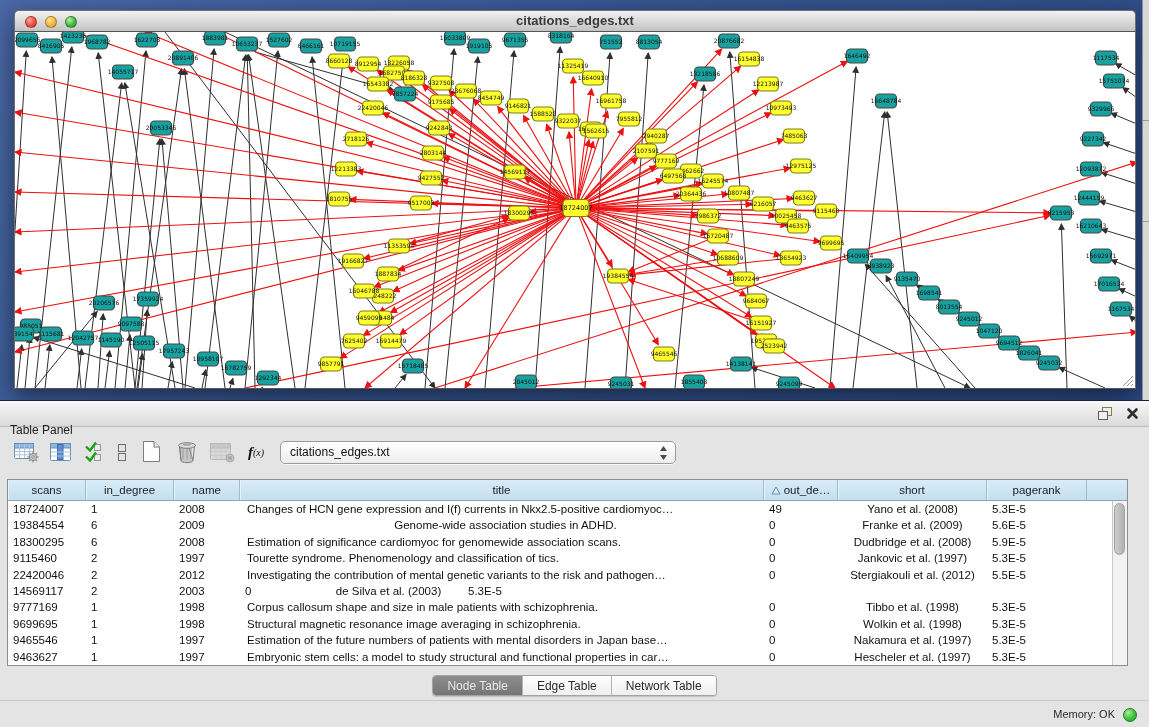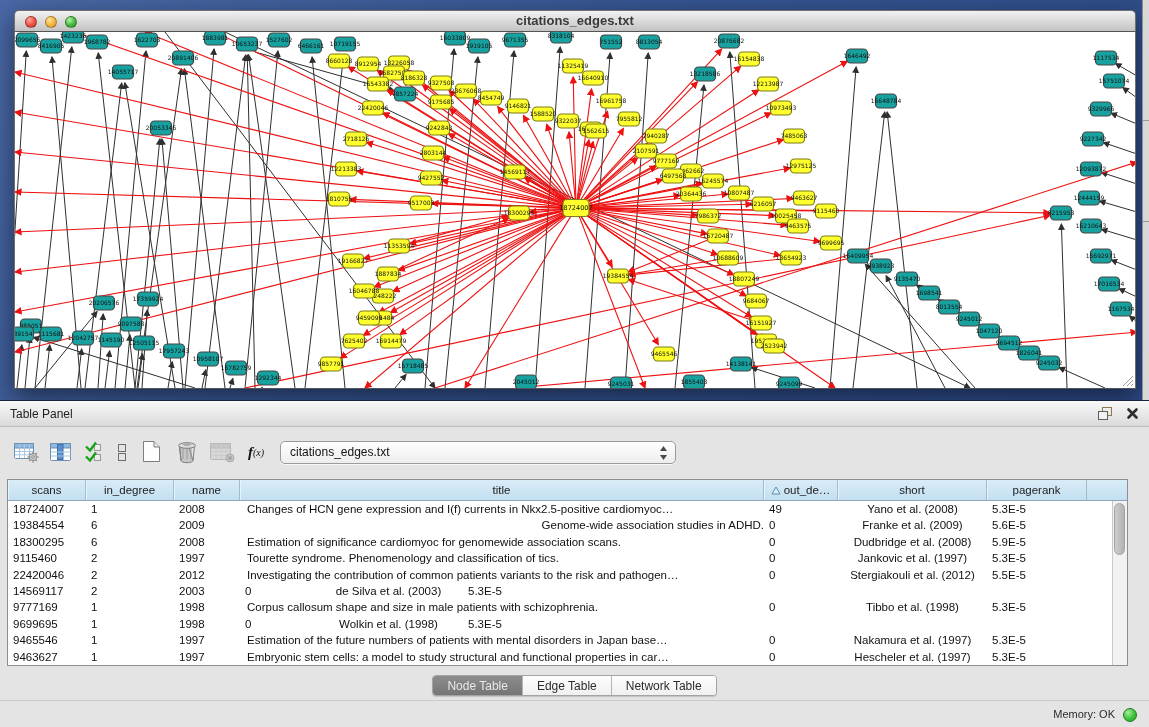--- a/index.html
+++ b/index.html
@@ -27,21 +27,21 @@
   .win-title{text-align:center;font-size:13px;font-weight:bold;color:#3a3a3a;line-height:20px;}
   .canvas{position:absolute;top:22px;left:0;right:0;bottom:0;background:#fff;overflow:hidden;
           border-left:1px solid #6f6f6f;border-right:1px solid #6f6f6f;border-bottom:1px solid #50555e;}
   .grip{position:absolute;right:1px;bottom:1px;}
 
   
   .table-panel{position:absolute;top:400px;left:0;width:1149px;height:327px;background:#e4e4e4;
                border-top:1px solid #16233f;}
   .panel-header{position:relative;height:26px;background:linear-gradient(#f8f8f8,#dadada);
                 border-bottom:1px solid #bdbdbd;}
-  .panel-title{position:absolute;left:10px;top:0;font-size:12px;color:#222;line-height:26px;}
+  .panel-title{position:absolute;left:10px;top:16px;font-size:12px;color:#222;line-height:26px;}
   .ph-icons{position:absolute;right:10px;top:5px;display:flex;gap:12px;align-items:center;}
 
   .panel-body{position:absolute;left:7px;top:32px;width:1135px;height:240px;}
   .toolbar{display:flex;align-items:center;height:38px;padding-left:6px;}
   .tb-icon{margin-right:9px;display:inline-flex;align-items:center;justify-content:center;cursor:default;}
   .fx{font-family:"Liberation Serif",serif;font-style:italic;font-size:15px;color:#111;margin:0 4px 0 2px;}
   .fx small{font-size:10px;}
   .combo{margin-left:12px;width:396px;height:23px;border:1px solid #9b9b9b;border-radius:5px;
          background:linear-gradient(#ffffff,#ededed);position:relative;
          font-size:12px;color:#111;line-height:21px;padding-left:9px;
@@ -662,21 +662,21 @@
               <div class="td" style="width: 66px; text-align: left; padding-left: 5px;">2008</div>
               <div class="td" style="width: 524px; text-align: left; padding-left: 7px;">Changes of HCN gene expression and I(f) currents in Nkx2.5-positive cardiomyoc…</div>
               <div class="td" style="width: 74px; text-align: left; padding-left: 5px;">49</div>
               <div class="td" style="width: 149px; text-align: center; padding-left: 0px;">Yano et al. (2008)</div>
               <div class="td" style="width: 100px; text-align: left; padding-left: 5px;">5.3E-5</div>
             </div>
             <div class="tr">
               <div class="td" style="width: 78px; text-align: left; padding-left: 5px;">19384554</div>
               <div class="td" style="width: 88px; text-align: left; padding-left: 5px;">6</div>
               <div class="td" style="width: 66px; text-align: left; padding-left: 5px;">2009</div>
-              <div class="td" style="width: 524px; text-align: right; padding-left: 7px;">Genome-wide association studies in ADHD.</div>
+              <div class="td" style="width: 524px; text-align: center; padding-left: 7px;">Genome-wide association studies in ADHD.</div>
               <div class="td" style="width: 74px; text-align: left; padding-left: 5px;">0</div>
               <div class="td" style="width: 149px; text-align: center; padding-left: 0px;">Franke et al. (2009)</div>
               <div class="td" style="width: 100px; text-align: left; padding-left: 5px;">5.6E-5</div>
             </div>
             <div class="tr">
               <div class="td" style="width: 78px; text-align: left; padding-left: 5px;">18300295</div>
               <div class="td" style="width: 88px; text-align: left; padding-left: 5px;">6</div>
               <div class="td" style="width: 66px; text-align: left; padding-left: 5px;">2008</div>
               <div class="td" style="width: 524px; text-align: left; padding-left: 7px;">Estimation of significance cardiomyoc for genomewide association scans.</div>
               <div class="td" style="width: 74px; text-align: left; padding-left: 5px;">0</div>
@@ -689,21 +689,21 @@
               <div class="td" style="width: 66px; text-align: left; padding-left: 5px;">1997</div>
               <div class="td" style="width: 524px; text-align: left; padding-left: 7px;">Tourette syndrome. Phenomenology and classification of tics.</div>
               <div class="td" style="width: 74px; text-align: left; padding-left: 5px;">0</div>
               <div class="td" style="width: 149px; text-align: center; padding-left: 0px;">Jankovic et al. (1997)</div>
               <div class="td" style="width: 100px; text-align: left; padding-left: 5px;">5.3E-5</div>
             </div>
             <div class="tr">
               <div class="td" style="width: 78px; text-align: left; padding-left: 5px;">22420046</div>
               <div class="td" style="width: 88px; text-align: left; padding-left: 5px;">2</div>
               <div class="td" style="width: 66px; text-align: left; padding-left: 5px;">2012</div>
-              <div class="td" style="width: 524px; text-align: left; padding-left: 7px;">Investigating the contribution of common patients variants to the risk and pathogen…</div>
+              <div class="td" style="width: 524px; text-align: left; padding-left: 7px;">Investigating the contribution of mental genetic variants to the risk and pathogen…</div>
               <div class="td" style="width: 74px; text-align: left; padding-left: 5px;">0</div>
               <div class="td" style="width: 149px; text-align: center; padding-left: 0px;">Stergiakouli et al. (2012)</div>
               <div class="td" style="width: 100px; text-align: left; padding-left: 5px;">5.5E-5</div>
             </div>
             <div class="tr">
               <div class="td" style="width: 78px; text-align: left; padding-left: 5px;">14569117</div>
               <div class="td" style="width: 88px; text-align: left; padding-left: 5px;">2</div>
               <div class="td" style="width: 66px; text-align: left; padding-left: 5px;">2003</div>
               <div class="td" style="width: 74px; text-align: left; padding-left: 5px;">0</div>
               <div class="td" style="width: 149px; text-align: center; padding-left: 0px;">de Silva et al. (2003)</div>
@@ -715,20 +715,21 @@
               <div class="td" style="width: 66px; text-align: left; padding-left: 5px;">1998</div>
               <div class="td" style="width: 524px; text-align: left; padding-left: 7px;">Corpus callosum shape and size in male patients with schizophrenia.</div>
               <div class="td" style="width: 74px; text-align: left; padding-left: 5px;">0</div>
               <div class="td" style="width: 149px; text-align: center; padding-left: 0px;">Tibbo et al. (1998)</div>
               <div class="td" style="width: 100px; text-align: left; padding-left: 5px;">5.3E-5</div>
             </div>
             <div class="tr">
               <div class="td" style="width: 78px; text-align: left; padding-left: 5px;">9699695</div>
               <div class="td" style="width: 88px; text-align: left; padding-left: 5px;">1</div>
               <div class="td" style="width: 66px; text-align: left; padding-left: 5px;">1998</div>
+              <div class="td" style="width: 524px; text-align: left; padding-left: 7px;">Structural magnetic resonance image averaging in schizophrenia.</div>
               <div class="td" style="width: 74px; text-align: left; padding-left: 5px;">0</div>
               <div class="td" style="width: 149px; text-align: center; padding-left: 0px;">Wolkin et al. (1998)</div>
               <div class="td" style="width: 100px; text-align: left; padding-left: 5px;">5.3E-5</div>
             </div>
             <div class="tr">
               <div class="td" style="width: 78px; text-align: left; padding-left: 5px;">9465546</div>
               <div class="td" style="width: 88px; text-align: left; padding-left: 5px;">1</div>
               <div class="td" style="width: 66px; text-align: left; padding-left: 5px;">1997</div>
               <div class="td" style="width: 524px; text-align: left; padding-left: 7px;">Estimation of the future numbers of patients with mental disorders in Japan base…</div>
               <div class="td" style="width: 74px; text-align: left; padding-left: 5px;">0</div>

